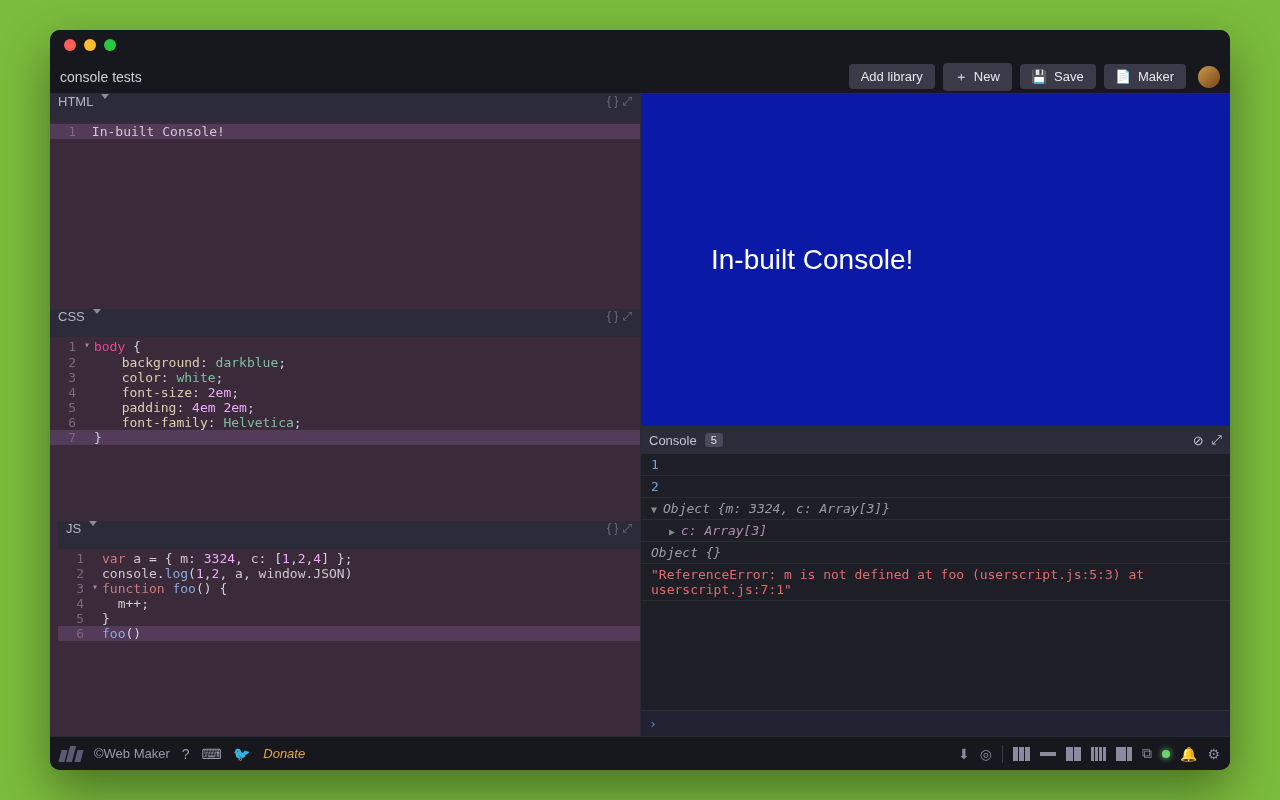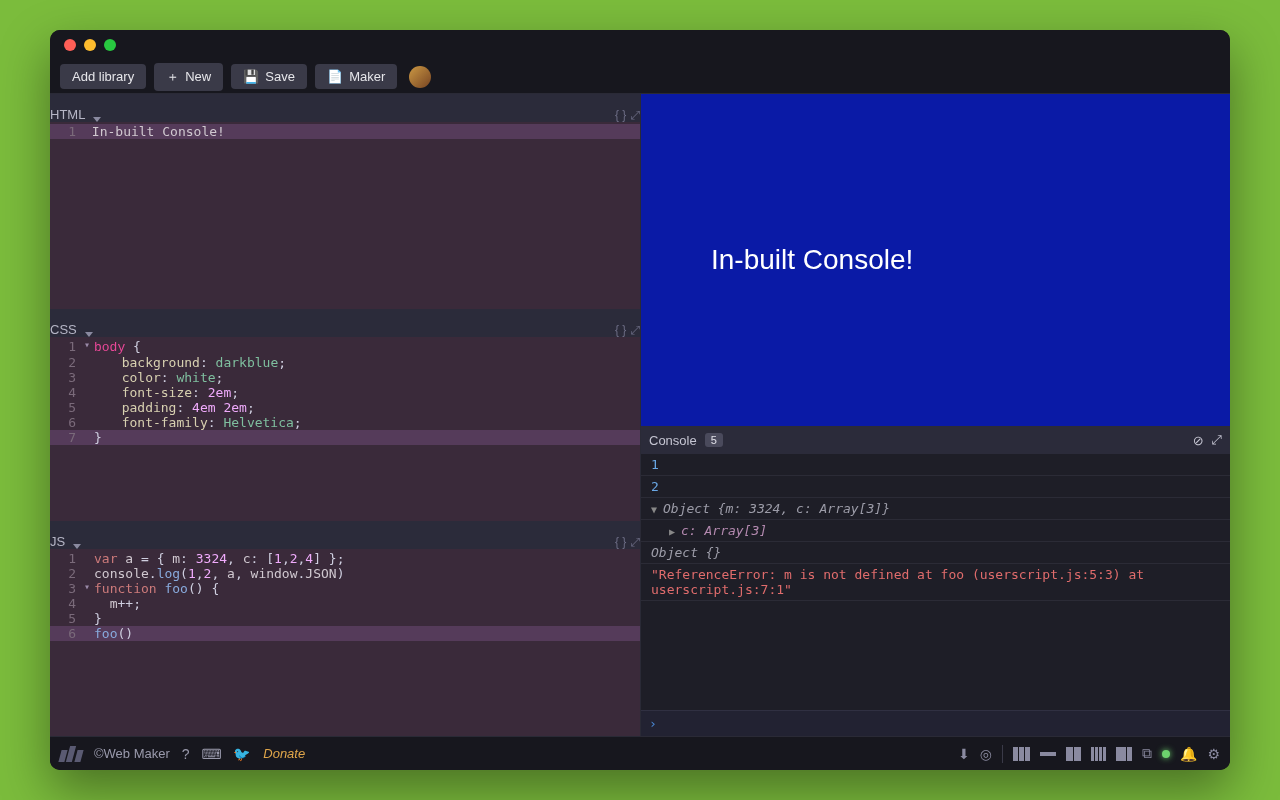--- a/index.html
+++ b/index.html
@@ -37,24 +37,24 @@
     gap: 6px; cursor: pointer;
   }
   .btn .ic { display:inline-block; }
   .avatar { width: 22px; height: 22px; border-radius: 50%; background: linear-gradient(135deg,#c94,#742); margin-left:4px; }
   .main { flex: 1; display: flex; overflow:hidden; }
   .left { width: 590px; display: flex; flex-direction: column; background:#3a2a3a; }
   .right { flex: 1; display: flex; flex-direction: column; border-left:1px solid #2a2a36; }
   .pane { display: flex; flex-direction: column; }
   .pane.html { height: 215px; }
   .pane.css  { height: 212px; }
-  .pane.js   { flex: 1; }
+  .pane.js   { flex: 1; margin-left: 8px; }
   .pane-head {
     background: #2b2b3a; color: #b5b5c5; font-size: 13px;
-    height: 28px; display: flex; align-items: flex-end; padding: 0 0; gap:4px;
+    height: 28px; display: flex; align-items: flex-start; padding: 0 8px; gap:4px;
   }
   .pane-head .spacer { flex:1; }
   .pane-head .ic { color:#6c6c84; font-size:12px; cursor:pointer; }
   .caret-down {
     display:inline-block; width:0;height:0;
     border-left:4px solid transparent; border-right:4px solid transparent;
     border-top:5px solid #8a8aa0; margin-left:4px;
   }
   .editor {
     flex:1; background:#3a2a3a;
@@ -143,20 +143,21 @@
 
   <div class="titlebar">
     <div class="traffic">
       <div class="tl r"></div>
       <div class="tl y"></div>
       <div class="tl g"></div>
     </div>
   </div>
 
   <div class="topbar">
+    <div class="project-title">console tests</div>
     <button class="btn">
       <span>Add library</span>
     </button>
     <button class="btn">
       <span class="ic">＋</span>
       <span>New</span>
     </button>
     <button class="btn">
       <span class="ic" style="color:#e05555">💾</span>
       <span>Save</span>

